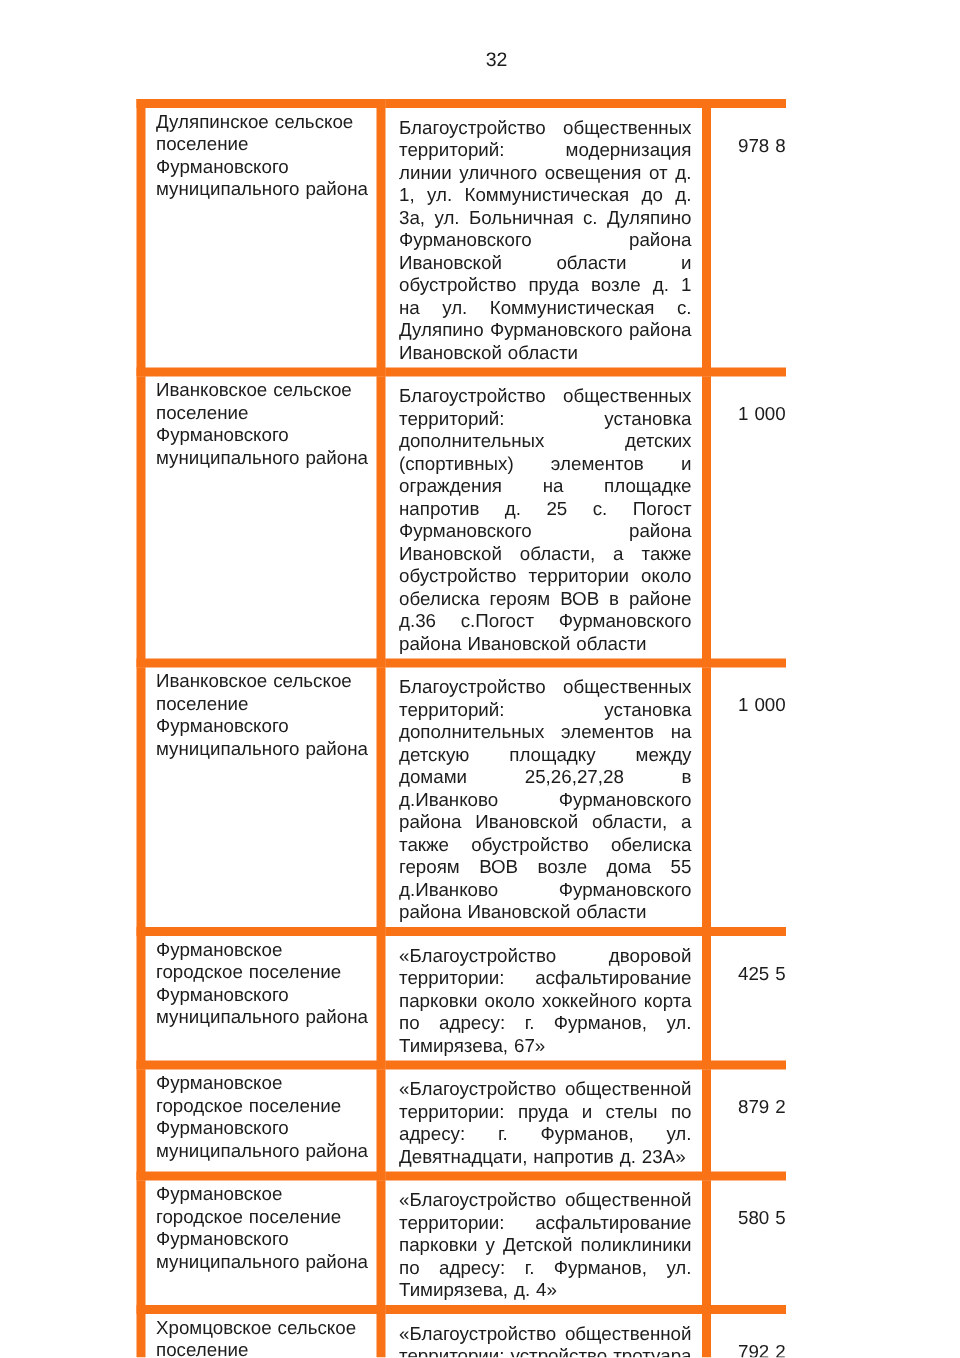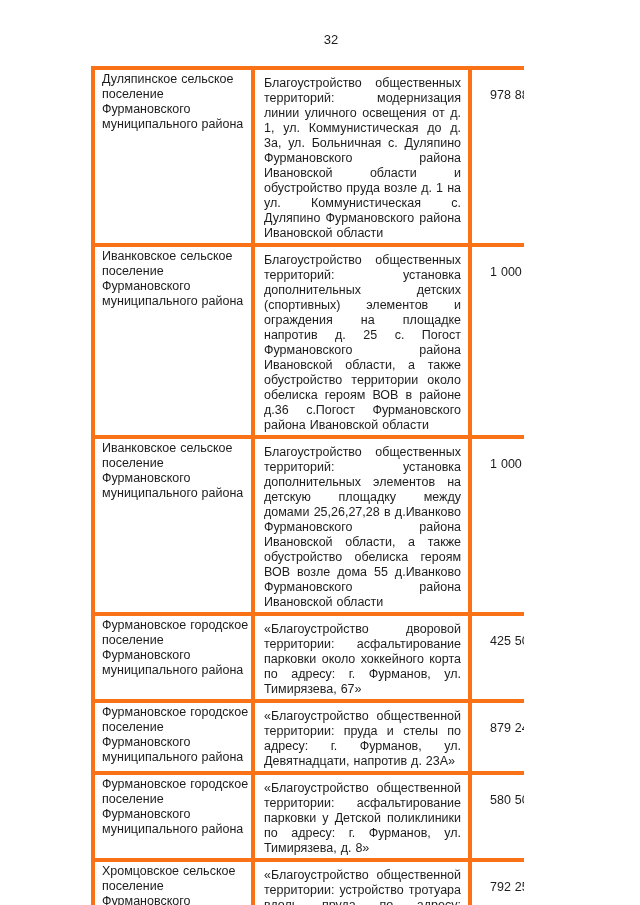--- a/index.html
+++ b/index.html
@@ -30,21 +30,21 @@
     top: 66px;
     width: 480px;
     table-layout: fixed;
     border-collapse: collapse;
     border: 2px solid #3a3a3a;
   }
   col.col-muni   { width: 160px; }
   col.col-desc   { width: 217px; }
   col.col-amount { width: 103px; }
   table.alloc-table td {
-    border: 4px solid #f97316;
+    border: 6px solid #f97316;
     vertical-align: top;
     font-size: 12.5px;
     line-height: 15px;
     word-spacing: 0.5px;
   }
   td.municipality {
     padding: 2px 2px 2px 7px;
     text-align: left;
   }
   td.description {
@@ -90,21 +90,21 @@
           <td class="description">«Благоустройство дворовой территории: асфальтирование парковки около хоккейного корта по адресу: г. Фурманов, ул. Тимирязева, 67»</td>
           <td class="amount">425 500,00</td>
         </tr>
         <tr>
           <td class="municipality">Фурмановское городское поселение Фурмановского муниципального района</td>
           <td class="description">«Благоустройство общественной территории: пруда и стелы по адресу: г. Фурманов, ул. Девятнадцати, напротив д. 23А»</td>
           <td class="amount">879 249,98</td>
         </tr>
         <tr>
           <td class="municipality">Фурмановское городское поселение Фурмановского муниципального района</td>
-          <td class="description">«Благоустройство общественной территории: асфальтирование парковки у Детской поликлиники по адресу: г. Фурманов, ул. Тимирязева, д. 8»</td>
+          <td class="description">«Благоустройство общественной территории: асфальтирование парковки у Детской поликлиники по адресу: г. Фурманов, ул. Тимирязева, д. 4»</td>
           <td class="amount">580 500,00</td>
         </tr>
         <tr>
           <td class="municipality">Хромцовское сельское поселение Фурмановского муниципального района</td>
           <td class="description">«Благоустройство общественной территории: устройство тротуара вдоль пруда по адресу: Ивановская область, Фурмановский район, с.Хромцово, между домами №9Б и №5»</td>
           <td class="amount">792 251,87</td>
         </tr>
       </tbody>
   </table>
 </div>

